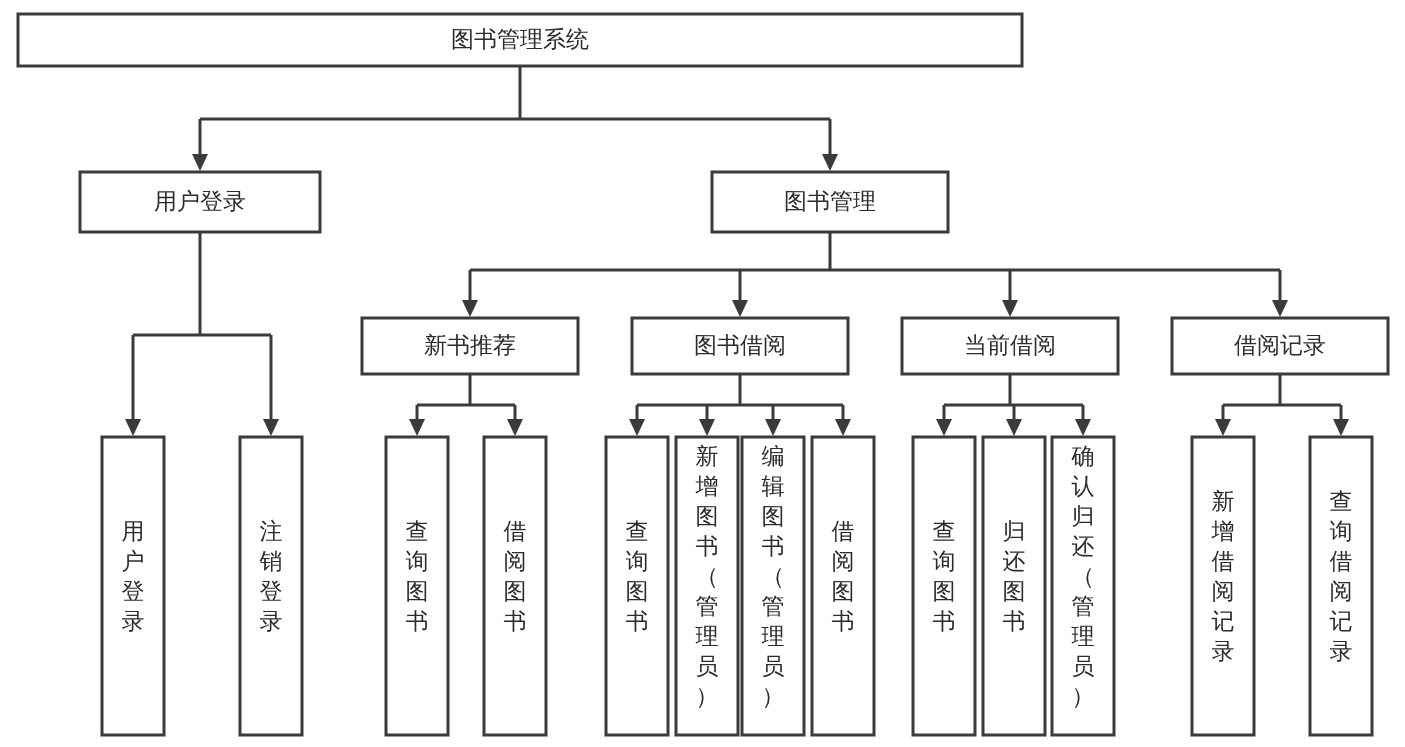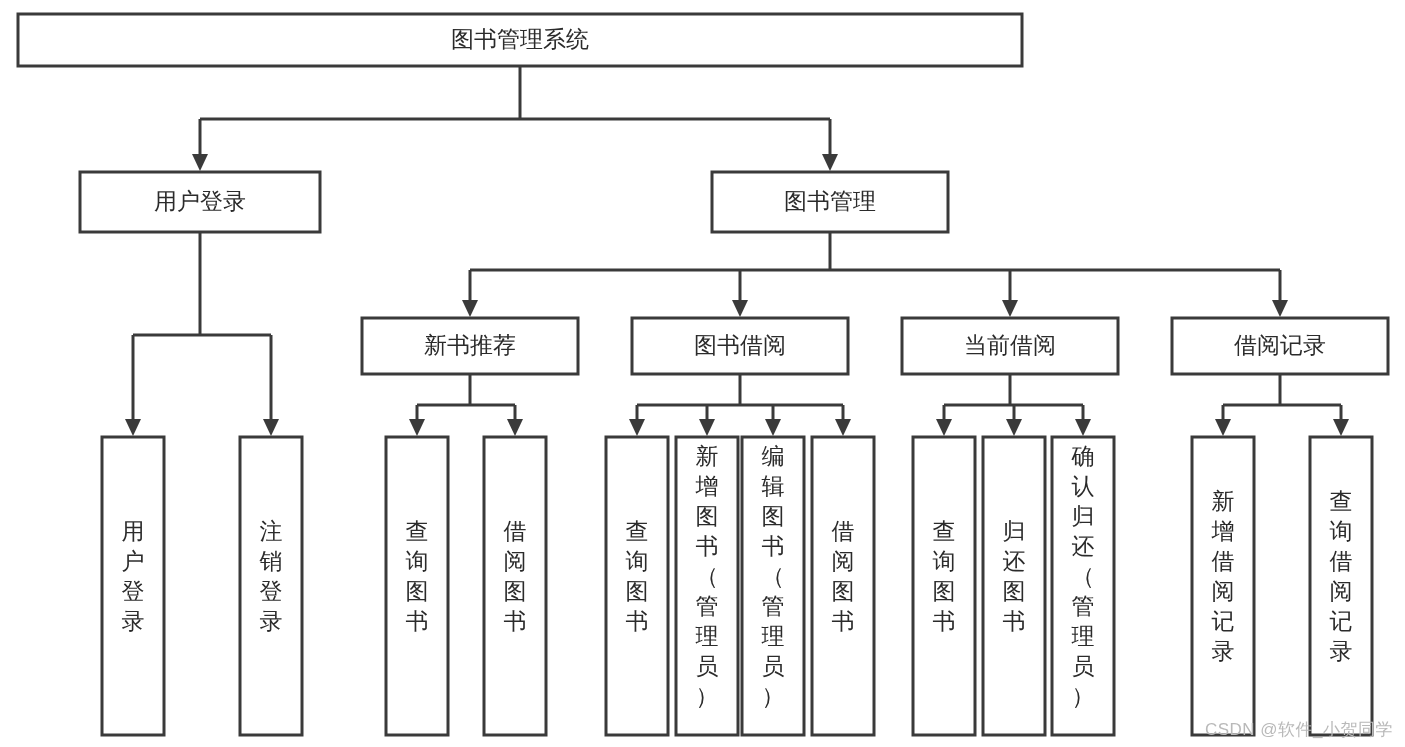--- a/index.html
+++ b/index.html
@@ -212,14 +212,13 @@
         <g>
           <rect class="nodebox" x="1192" y="437" width="62" height="298"></rect>
           <text class="node-label-vertical" x="1223" y="509"><tspan x="1223" dy="0">新</tspan><tspan x="1223" dy="30">增</tspan><tspan x="1223" dy="30">借</tspan><tspan x="1223" dy="30">阅</tspan><tspan x="1223" dy="30">记</tspan><tspan x="1223" dy="30">录</tspan></text>
         </g>
         <g>
           <rect class="nodebox" x="1310" y="437" width="62" height="298"></rect>
           <text class="node-label-vertical" x="1341" y="509"><tspan x="1341" dy="0">查</tspan><tspan x="1341" dy="30">询</tspan><tspan x="1341" dy="30">借</tspan><tspan x="1341" dy="30">阅</tspan><tspan x="1341" dy="30">记</tspan><tspan x="1341" dy="30">录</tspan></text>
         </g>
       </g>
     </svg>
-  <div class="watermark">CSDN @软件_小贺同学</div>
 </div>
 
 </body></html>

